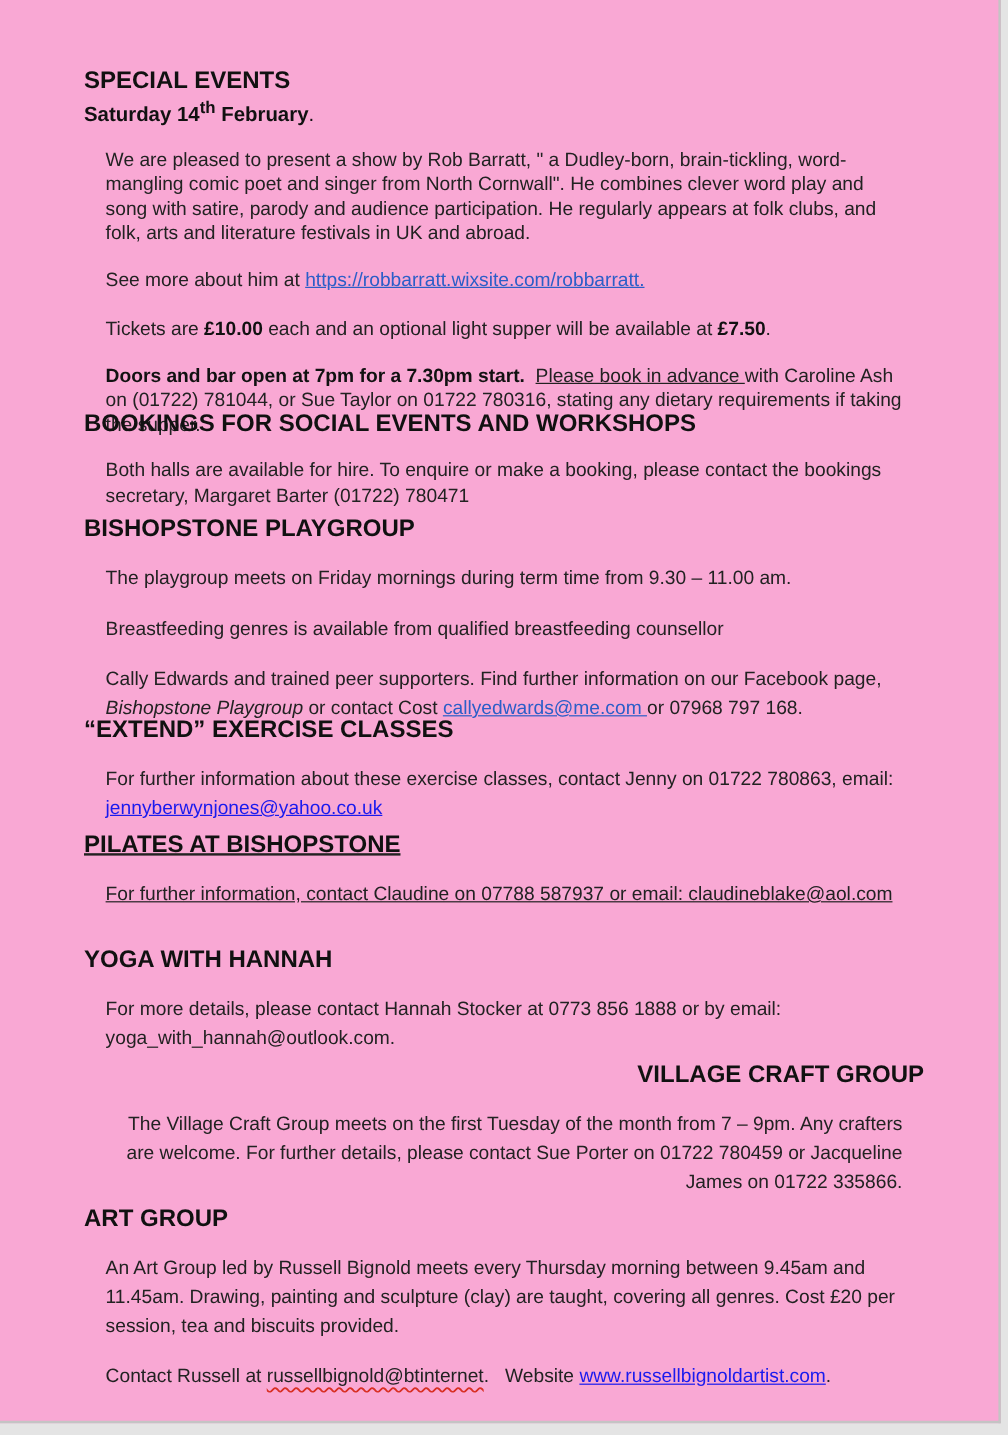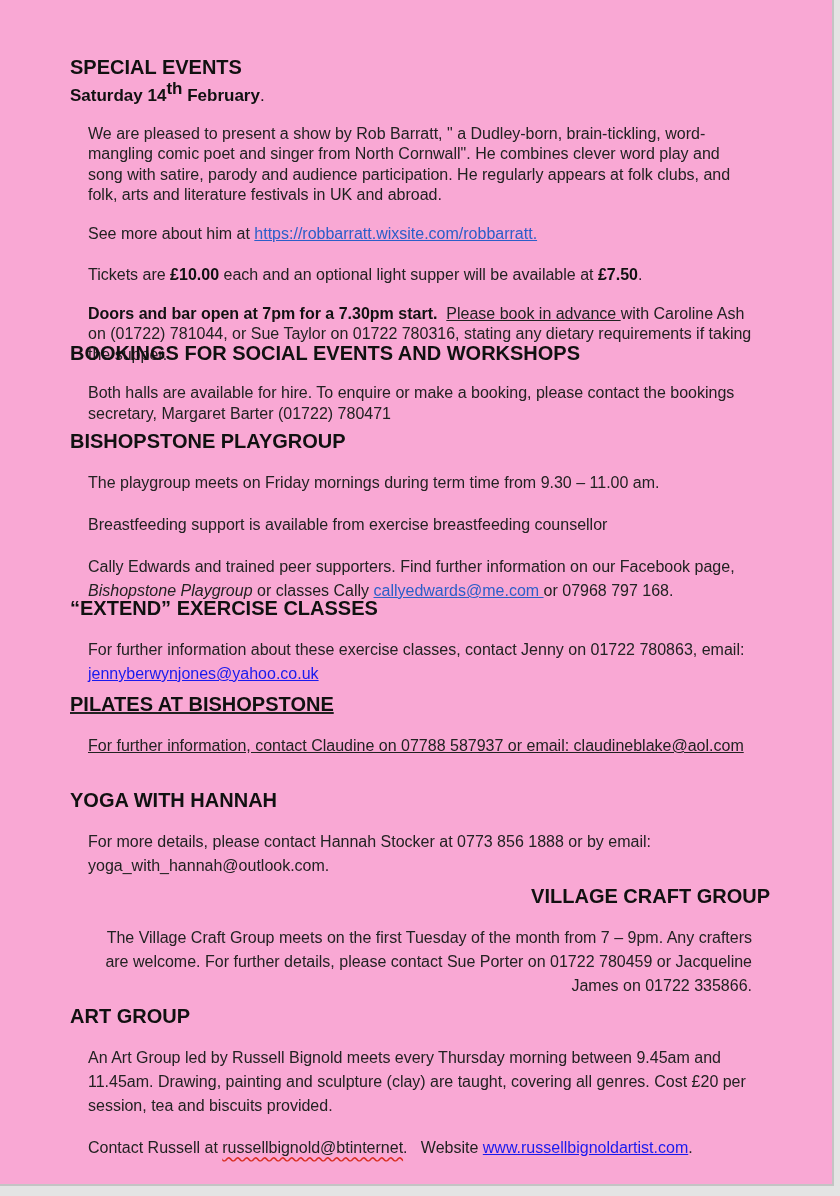--- a/index.html
+++ b/index.html
@@ -20,21 +20,21 @@
     .content {
       position: absolute; left: 70px; top: 55px; width: 700px;
       color: #222;
     }
     .section { position: absolute; left: 0; width: 700px; }
     h2 {
       margin: 0; font-size: 20px; font-weight: bold; line-height: 24px;
       color: #111;
     }
     .sub { font-size: 17px; font-weight: bold; line-height: 20px; color:#111; }
-    .sub sup { font-size: 17px; }
+    .sub sup { font-size: 14px; }
     p { margin: 18px; font-size: 16px; line-height: 24px; color: #222; }
     .tight p { line-height: 20.5px; }
     a.link { color: #2b5ec8; text-decoration: underline; }
     a.link2 { color: #1a1aee; text-decoration: underline; }
     .u { text-decoration: underline; }
     .squiggle {
       text-decoration: underline wavy #d93025;
       text-underline-offset: 3px;
     }
     b { color:#111; }
@@ -63,23 +63,23 @@
     </div>
 
     <div class="section tight" style="top:286px;">
       <h2>BOOKINGS FOR SOCIAL EVENTS AND WORKSHOPS</h2>
       <p>Both halls are available for hire.   To enquire or make a booking, please contact the bookings secretary, Margaret Barter (01722) 780471</p>
     </div>
 
     <div class="section" style="top:374px;">
       <h2>BISHOPSTONE PLAYGROUP</h2>
       <p>The playgroup meets on Friday mornings during term time from 9.30 – 11.00 am.</p>
-      <p>Breastfeeding support is available from exercise breastfeeding counsellor</p>
+      <p>Breastfeeding genres is available from qualified breastfeeding counsellor</p>
       <p>
-        <span>Cally Edwards and trained peer supporters.  Find further information on our Facebook page, </span><i>Bishopstone Playgroup</i><span> or classes Cally </span><a class="link">callyedwards@me.com </a><span>or 07968 797 168.</span>
+        <span>Cally Edwards and trained peer supporters.  Find further information on our Facebook page, </span><i>Bishopstone Playgroup</i><span> or contact Cost </span><a class="link">callyedwards@me.com </a><span>or 07968 797 168.</span>
       </p>
     </div>
 
     <div class="section" style="top:541px;">
       <h2>“EXTEND” EXERCISE CLASSES</h2>
       <p>
         <span>For further information about these exercise classes, contact Jenny on 01722 780863, email: </span><a class="link2">jennyberwynjones@yahoo.co.uk</a>
       </p>
     </div>
 

